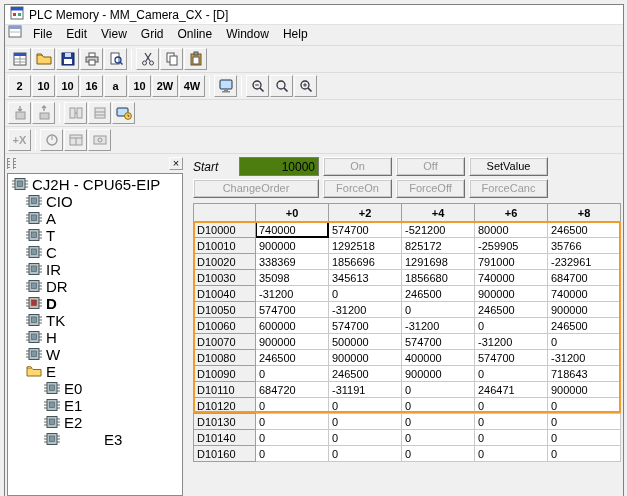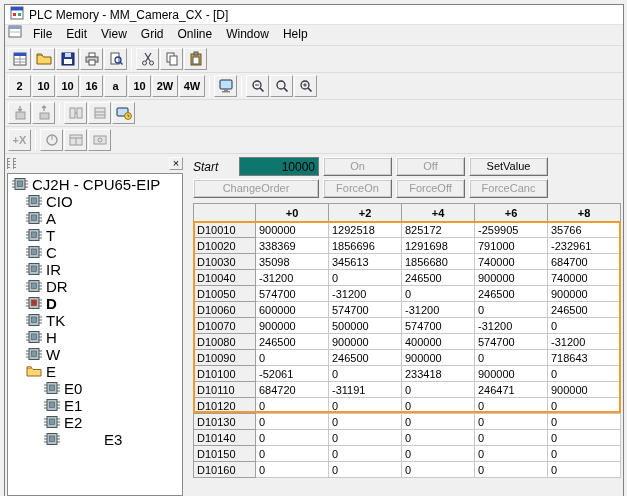--- a/index.html
+++ b/index.html
@@ -46,21 +46,21 @@
   .treebox { flex:1; margin-top:2px; background:#fff; border:1px solid #8a8a8a; overflow:hidden;
              padding:2px 0 0 2px; }
   .titem { height:17px; display:flex; align-items:center; gap:4px; font-size:15px; white-space:nowrap; }
   .titem svg { flex:none; }
 
   .splitter { width:3px; flex:none; }
 
   .rightpane { flex:1; min-width:0; display:flex; flex-direction:column; padding:3px 0 0 6px; }
   .ctl-row { display:flex; align-items:center; gap:4px; margin-bottom:3px; flex:none; }
   .start-label { width:42px; font-size:12px;font-style:italic; }
-  .start-input { width:80px; height:19px; border:1px solid #7b7b7b; background:#0f766e;
+  .start-input { width:80px; height:19px; border:1px solid #7b7b7b; background:#4d7c0f;
                  font-family:"Liberation Sans",sans-serif; font-size:12px; text-align:right; padding:0 3px; }
   .btn { width:69px; height:19px; font-size:11px; text-align:center; line-height:16px;
          background:#f0f0f0; border:1px solid; border-color:#fff #6f6f6f #6f6f6f #fff;
          box-shadow:0 0 0 1px #c9c9c9 inset; cursor:default; }
   .btn.wide { width:79px; }
   .btn.xwide { width:126px; }
   .btn.dis { color:#9b9b9b; }
 
   
   .tablewrap { position:relative; flex:1; min-height:0; overflow:hidden; margin-top:2px; }
@@ -513,20 +513,28 @@
             <tbody>
               <tr>
                 <th class="corner"></th>
                 <th class="col">+0</th>
                 <th class="col">+2</th>
                 <th class="col">+4</th>
                 <th class="col">+6</th>
                 <th class="col">+8</th>
               </tr>
               <tr>
+                <th class="rowhdr">D10000</th>
+                <td class="selcell">740000</td>
+                <td>574700</td>
+                <td>-521200</td>
+                <td>80000</td>
+                <td>246500</td>
+              </tr>
+              <tr>
                 <th class="rowhdr">D10010</th>
                 <td>900000</td>
                 <td>1292518</td>
                 <td>825172</td>
                 <td>-259905</td>
                 <td>35766</td>
               </tr>
               <tr>
                 <th class="rowhdr">D10020</th>
                 <td>338369</td>
@@ -585,28 +593,20 @@
               </tr>
               <tr>
                 <th class="rowhdr">D10090</th>
                 <td>0</td>
                 <td>246500</td>
                 <td>900000</td>
                 <td>0</td>
                 <td>718643</td>
               </tr>
               <tr>
-                <th class="rowhdr">D10100</th>
-                <td>-52061</td>
-                <td>0</td>
-                <td>233418</td>
-                <td>900000</td>
-                <td>0</td>
-              </tr>
-              <tr>
                 <th class="rowhdr">D10110</th>
                 <td>684720</td>
                 <td>-31191</td>
                 <td>0</td>
                 <td>246471</td>
                 <td>900000</td>
               </tr>
               <tr>
                 <th class="rowhdr">D10120</th>
                 <td>0</td>
@@ -618,28 +618,20 @@
               <tr>
                 <th class="rowhdr">D10130</th>
                 <td>0</td>
                 <td>0</td>
                 <td>0</td>
                 <td>0</td>
                 <td>0</td>
               </tr>
               <tr>
                 <th class="rowhdr">D10140</th>
-                <td>0</td>
-                <td>0</td>
-                <td>0</td>
-                <td>0</td>
-                <td>0</td>
-              </tr>
-              <tr>
-                <th class="rowhdr">D10150</th>
                 <td>0</td>
                 <td>0</td>
                 <td>0</td>
                 <td>0</td>
                 <td>0</td>
               </tr>
               <tr>
                 <th class="rowhdr">D10160</th>
                 <td>0</td>
                 <td>0</td>

